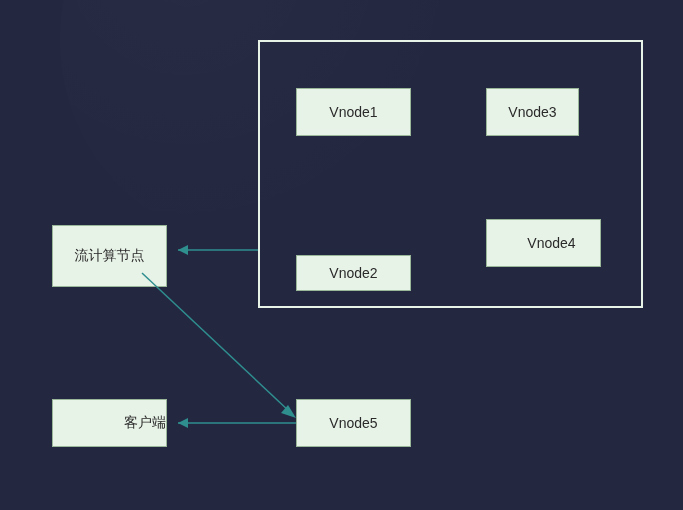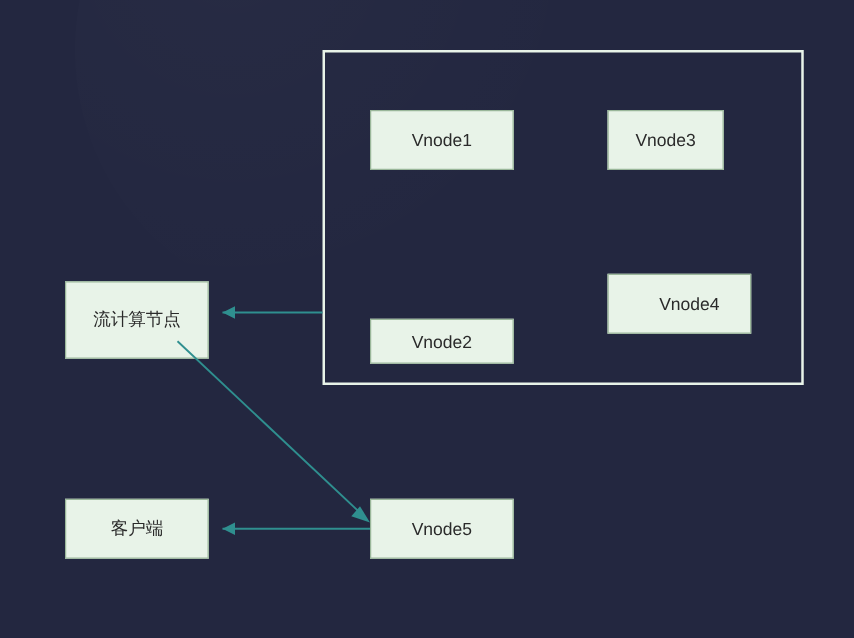--- a/index.html
+++ b/index.html
@@ -81,21 +81,21 @@
 </div>
 
 <div class="box" style="left:52px; top:225px; width:115px; height:62px;">
   <span>流计算节点</span>
 </div>
 
 <div class="box" style="left:296px; top:399px; width:115px; height:48px;">
   <span>Vnode5</span>
 </div>
 
-<div class="box" style="left:52px; top:399px; width:115px; height:48px;">
+<div class="box" style="left:52px; top:399px; width:115px; height:48px;justify-content:flex-end;">
   <span>客户端</span>
 </div>
 
 <svg class="arrows">
 
   <line class="arrow-line" x1="258" y1="250" x2="178" y2="250"></line>
   <polygon class="arrow-head" points="178,250 188,245 188,255"></polygon>
 
   <line class="arrow-line" x1="142" y1="273" x2="290" y2="412"></line>
   <polygon class="arrow-head" points="296,418 281,413 288,405"></polygon>

